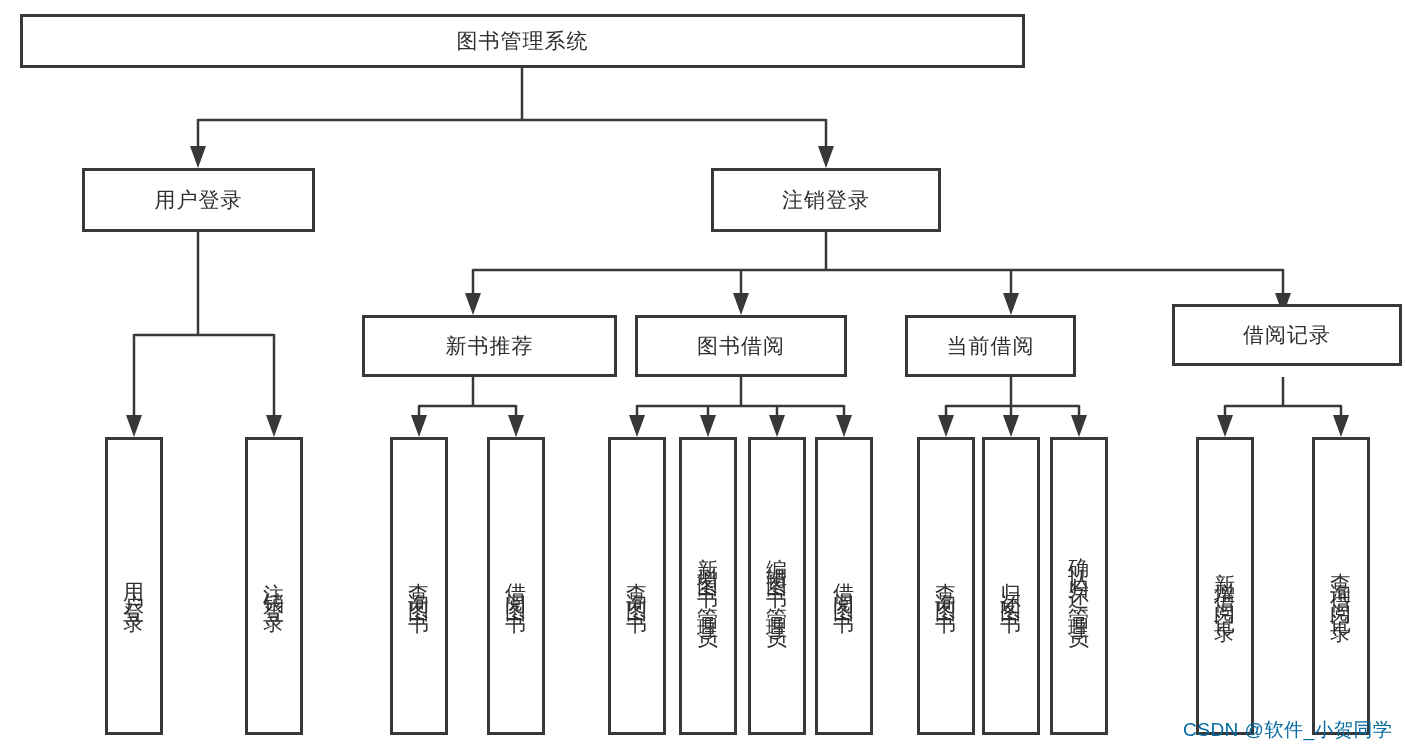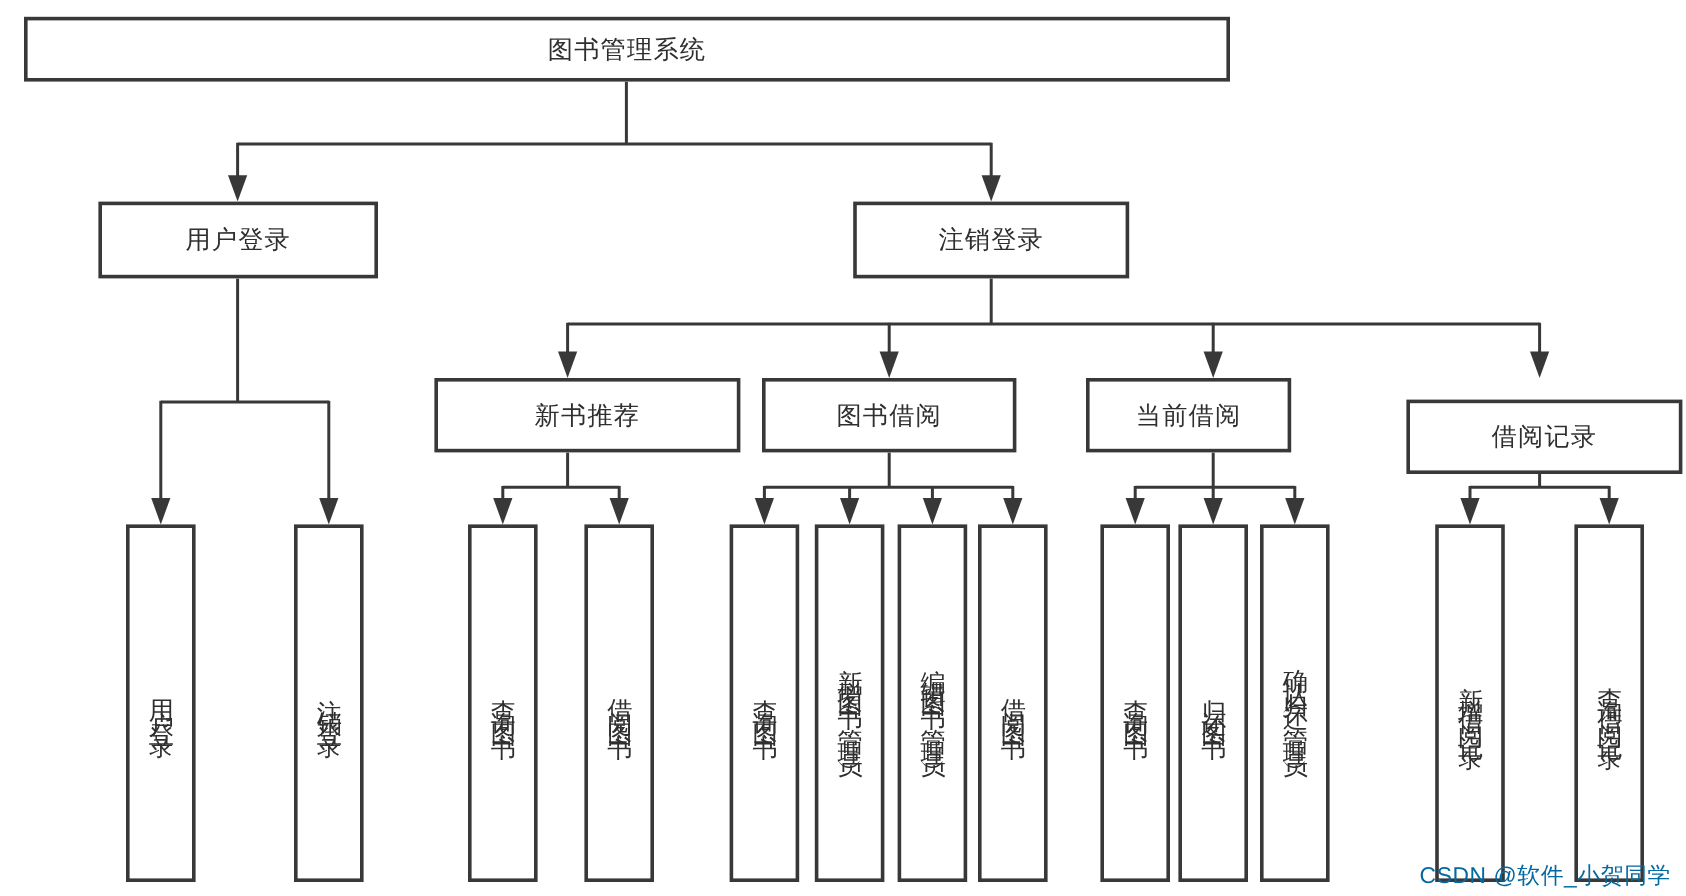--- a/index.html
+++ b/index.html
@@ -128,21 +128,21 @@
 
   <div class="node h-node" style="left:362px; top:315px; width:255px; height:62px;">
     <span>新书推荐</span>
   </div>
   <div class="node h-node" style="left:635px; top:315px; width:212px; height:62px;">
     <span>图书借阅</span>
   </div>
   <div class="node h-node" style="left:905px; top:315px; width:171px; height:62px;">
     <span>当前借阅</span>
   </div>
-  <div class="node h-node" style="left:1172px; top:333px; width:230px; height:62px;">
+  <div class="node h-node" style="left:1172px; top:304px; width:230px; height:62px;">
     <span>借阅记录</span>
   </div>
 
   <div class="node v-node" style="left:105px; top:437px; width:58px; height:298px;">
     <span class="v-label">用户登录</span>
   </div>
   <div class="node v-node" style="left:245px; top:437px; width:58px; height:298px;">
     <span class="v-label">注销登录</span>
   </div>
   <div class="node v-node" style="left:390px; top:437px; width:58px; height:298px;">

